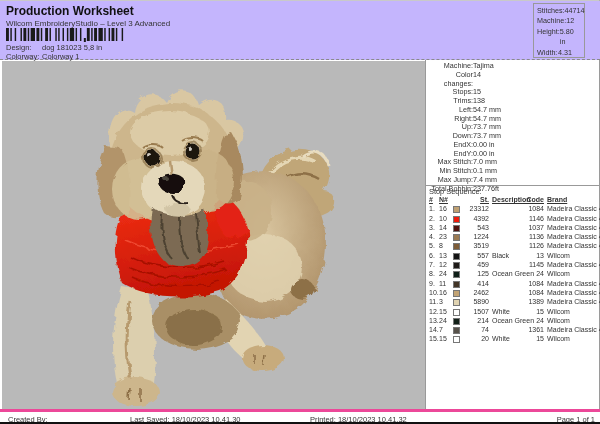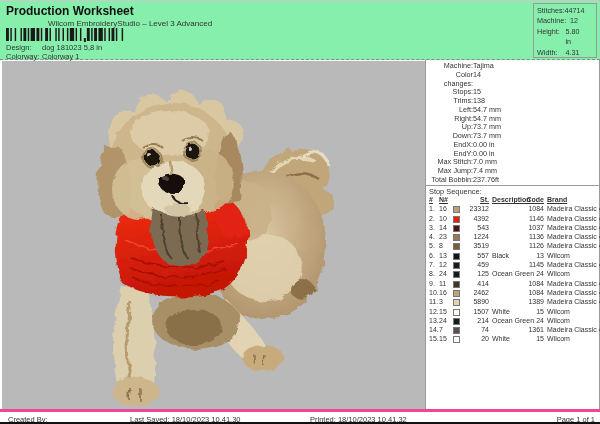--- a/index.html
+++ b/index.html
@@ -1,29 +1,29 @@
 <!DOCTYPE html>
 <html><head>
 <meta charset="utf-8">
 <style>
   * { margin:0; padding:0; box-sizing:border-box; }
   html,body { width:600px; height:424px; }
   body { font-family:"Liberation Sans", sans-serif; background:#fff; color:#222; position:relative; overflow:hidden; }
   #page { position:absolute; inset:0; background:#fff; border-top:1px solid #c9c9c9; border-right:1px solid #9a9a9a; }
 
   
-  #header { position:absolute; left:0; top:0; width:600px; height:59px; border-bottom:1px dashed #8a8a8a; background:#86efac; }
+  #header { position:absolute; left:0; top:0; width:600px; height:59px; border-bottom:1px dashed #8a8a8a; background:#c4b5fd; }
   .title { position:absolute; left:6px; top:3px; font-size:12px; font-weight:bold; color:#111; }
-  .subtitle { position:absolute; left:6px; top:18px; font-size:8px; color:#333;margin-left:42px; }
+  .subtitle { position:absolute; left:6px; top:18px; font-size:8px; color:#333; }
   #barcode { position:absolute; left:6px; top:27px; height:14px; }
   .kvline { position:absolute; left:6px; font-size:7.5px; color:#333; display:flex; }
   .kvline .k { width:36px; }
   #design-line { top:42px; } #colorway-line { top:51px; }
 
-  #stats-box { position:absolute; left:533px; top:2px; width:64px; height:55px; border:1px solid #999; padding:2px 12px 0 3px; }
+  #stats-box { position:absolute; left:533px; top:2px; width:52px; height:55px; border:1px solid #999; padding:2px 12px 0 3px; }
   .stat-row { display:flex; font-size:7.2px; line-height:10.4px; color:#333; }
   .stat-row .k { width:33px; }
 
   
   #canvas { position:absolute; left:2px; top:60px; width:423px; height:348px; background:#b9b9b9; }
   #canvas svg { position:absolute; inset:0; }
 
   #rightpanel { position:absolute; left:425px; top:59px; width:173px; height:349px; background:#fff; border-left:1px solid #999; }
   #machine-list { position:absolute; left:0; top:2px; width:100%; }
   .m-row { display:flex; font-size:7.2px; line-height:8.75px; color:#333; padding-left:3px; }
@@ -231,20 +231,24 @@
         </div>
         <div class="m-row">
           <span class="k">EndY:</span>
           <span class="v">0.00 in</span>
         </div>
         <div class="m-row">
           <span class="k">Max Stitch:</span>
           <span class="v">7.0 mm</span>
         </div>
         <div class="m-row">
+          <span class="k">Min Stitch:</span>
+          <span class="v">0.1 mm</span>
+        </div>
+        <div class="m-row">
           <span class="k">Max Jump:</span>
           <span class="v">7.4 mm</span>
         </div>
         <div class="m-row">
           <span class="k">Total Bobbin:</span>
           <span class="v">237.76ft</span>
         </div>
       </div>
     <div id="stopseq-divider"></div>
     <div id="stopseq-title">Stop Sequence:</div>

